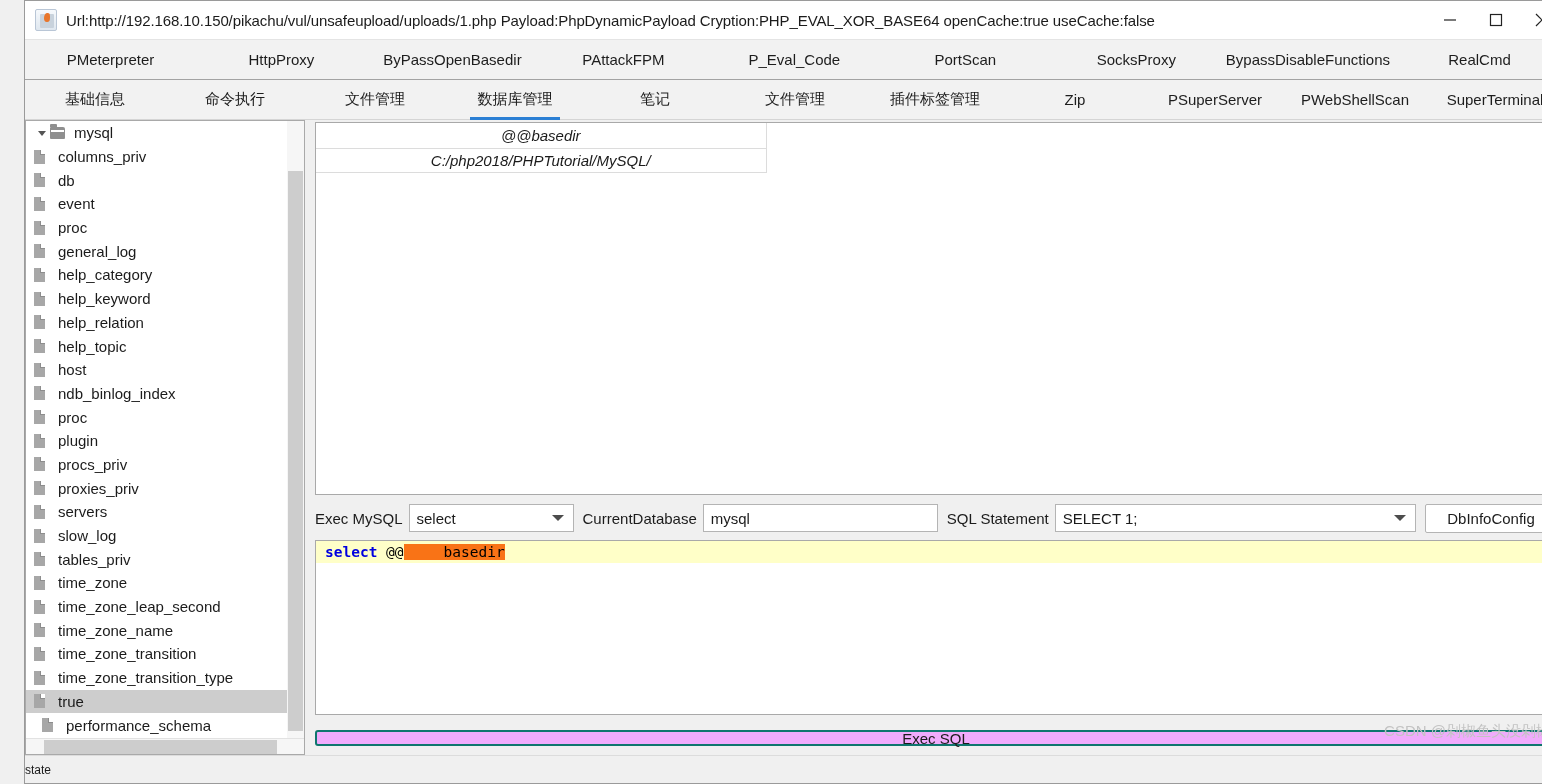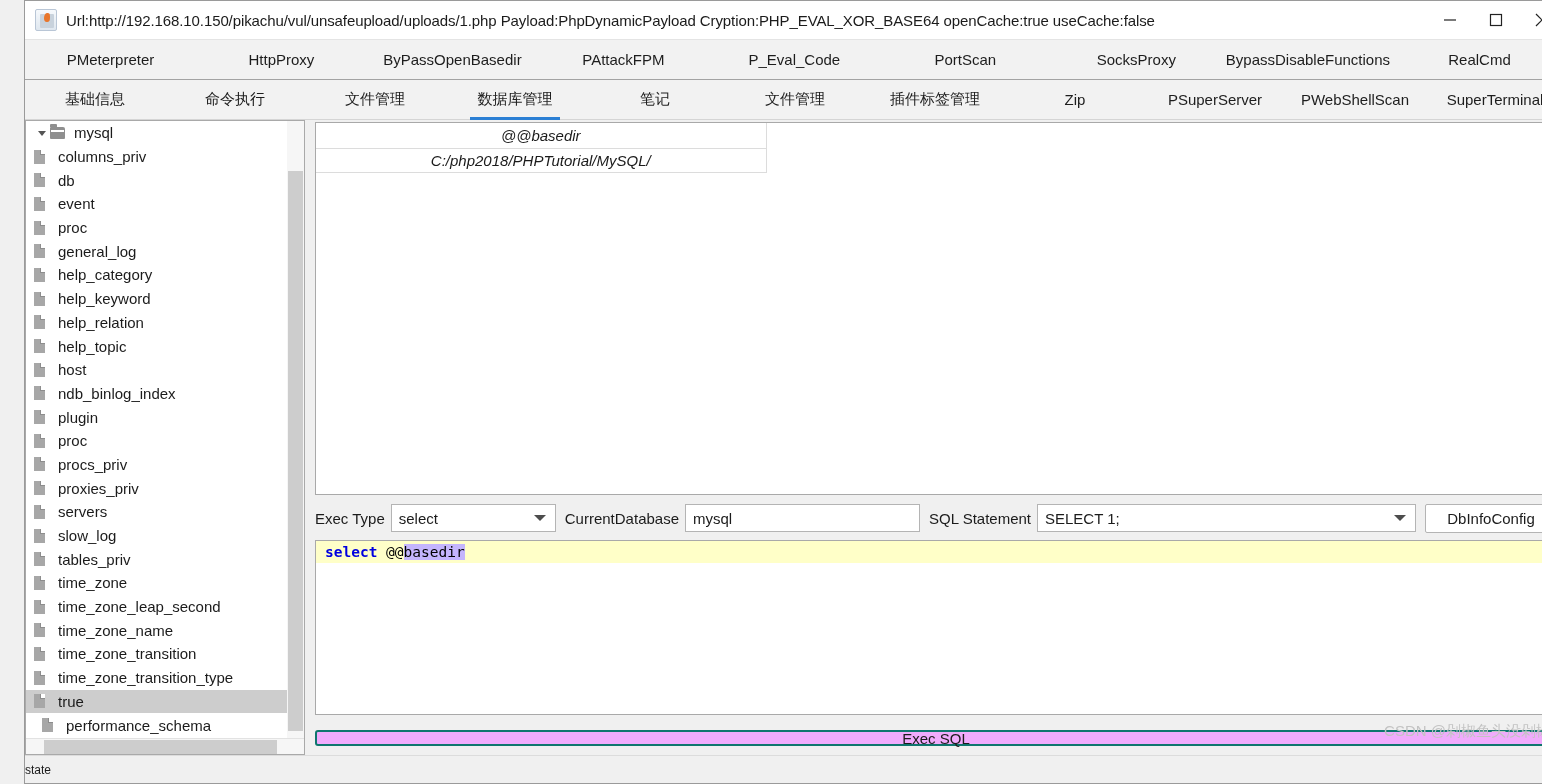--- a/index.html
+++ b/index.html
@@ -326,21 +326,21 @@
     background: #ffffc8;
     display: flex;
     align-items: center;
     font-family: "DejaVu Sans Mono", monospace;
     font-size: 14.5px;
     padding-left: 9px;
     white-space: pre;
   }
   .kw { color: #0000e0; font-weight: bold; }
   .op { color: #000000; }
-  .ident { color: #000000; background: #c4b5fd; }
+  .ident { color: #000000; background: #f97316; padding-left: 40px; }
 
   
   .exec-wrap {
     height: 40px; min-height: 40px;
     display: flex;
     align-items: center;
     padding-top: 6px;
   }
   .btn-exec {
     flex: 1 1 auto;
@@ -554,27 +554,27 @@
         <div class="tree-node depth2">
           <span class="ico">
               <span class="file-ico"></span>
             </span>
           <span class="tree-label">ndb_binlog_index</span>
         </div>
         <div class="tree-node depth2">
           <span class="ico">
               <span class="file-ico"></span>
             </span>
+          <span class="tree-label">proc</span>
+        </div>
+        <div class="tree-node depth2">
+          <span class="ico">
+              <span class="file-ico"></span>
+            </span>
           <span class="tree-label">plugin</span>
-        </div>
-        <div class="tree-node depth2">
-          <span class="ico">
-              <span class="file-ico"></span>
-            </span>
-          <span class="tree-label">proc</span>
         </div>
         <div class="tree-node depth2">
           <span class="ico">
               <span class="file-ico"></span>
             </span>
           <span class="tree-label">procs_priv</span>
         </div>
         <div class="tree-node depth2">
           <span class="ico">
               <span class="file-ico"></span>
@@ -668,21 +668,21 @@
           <tbody>
             <tr>
               <td>C:/php2018/PHPTutorial/MySQL/</td>
               <td class="empty"></td>
             </tr>
           </tbody>
         </table>
       </div>
 
       <div class="controls">
-        <span class="ctl-label">Exec Type</span>
+        <span class="ctl-label">Exec MySQL</span>
         <div class="combo combo-exectype">
           <span>select</span>
           <span class="arrow"></span>
         </div>
 
         <span class="ctl-label">CurrentDatabase</span>
         <div class="input-db">
           <span>mysql</span>
         </div>
 

